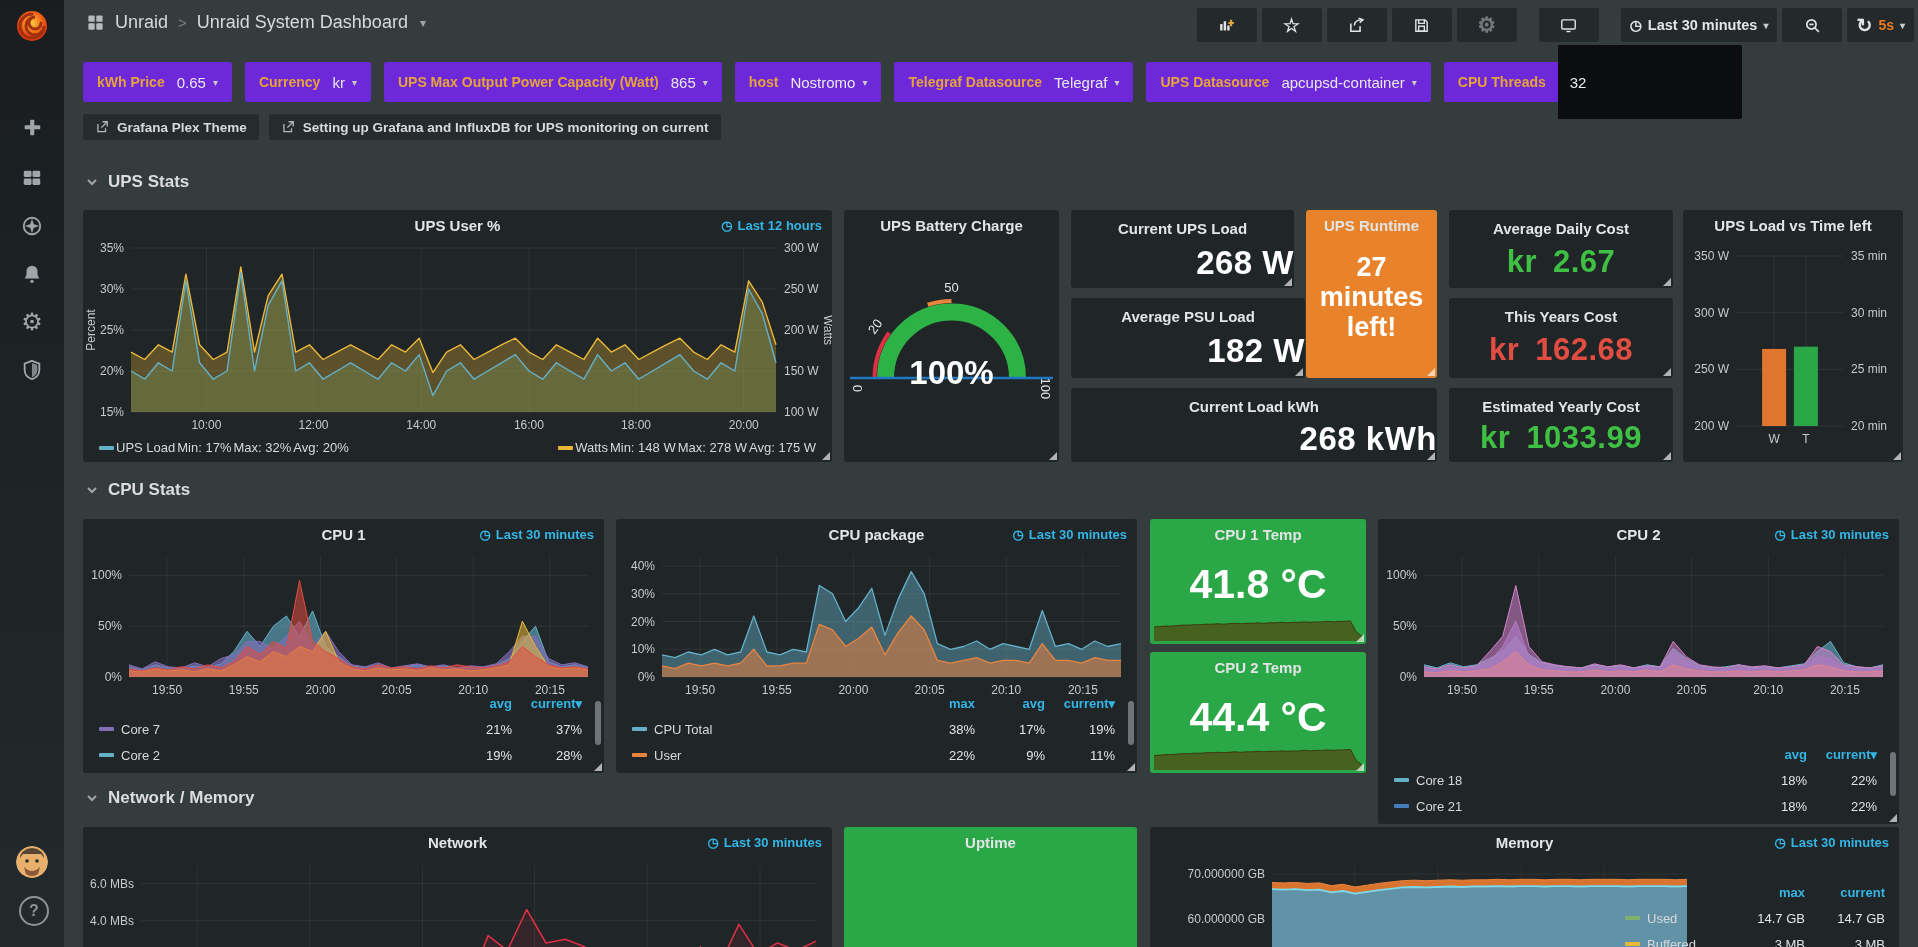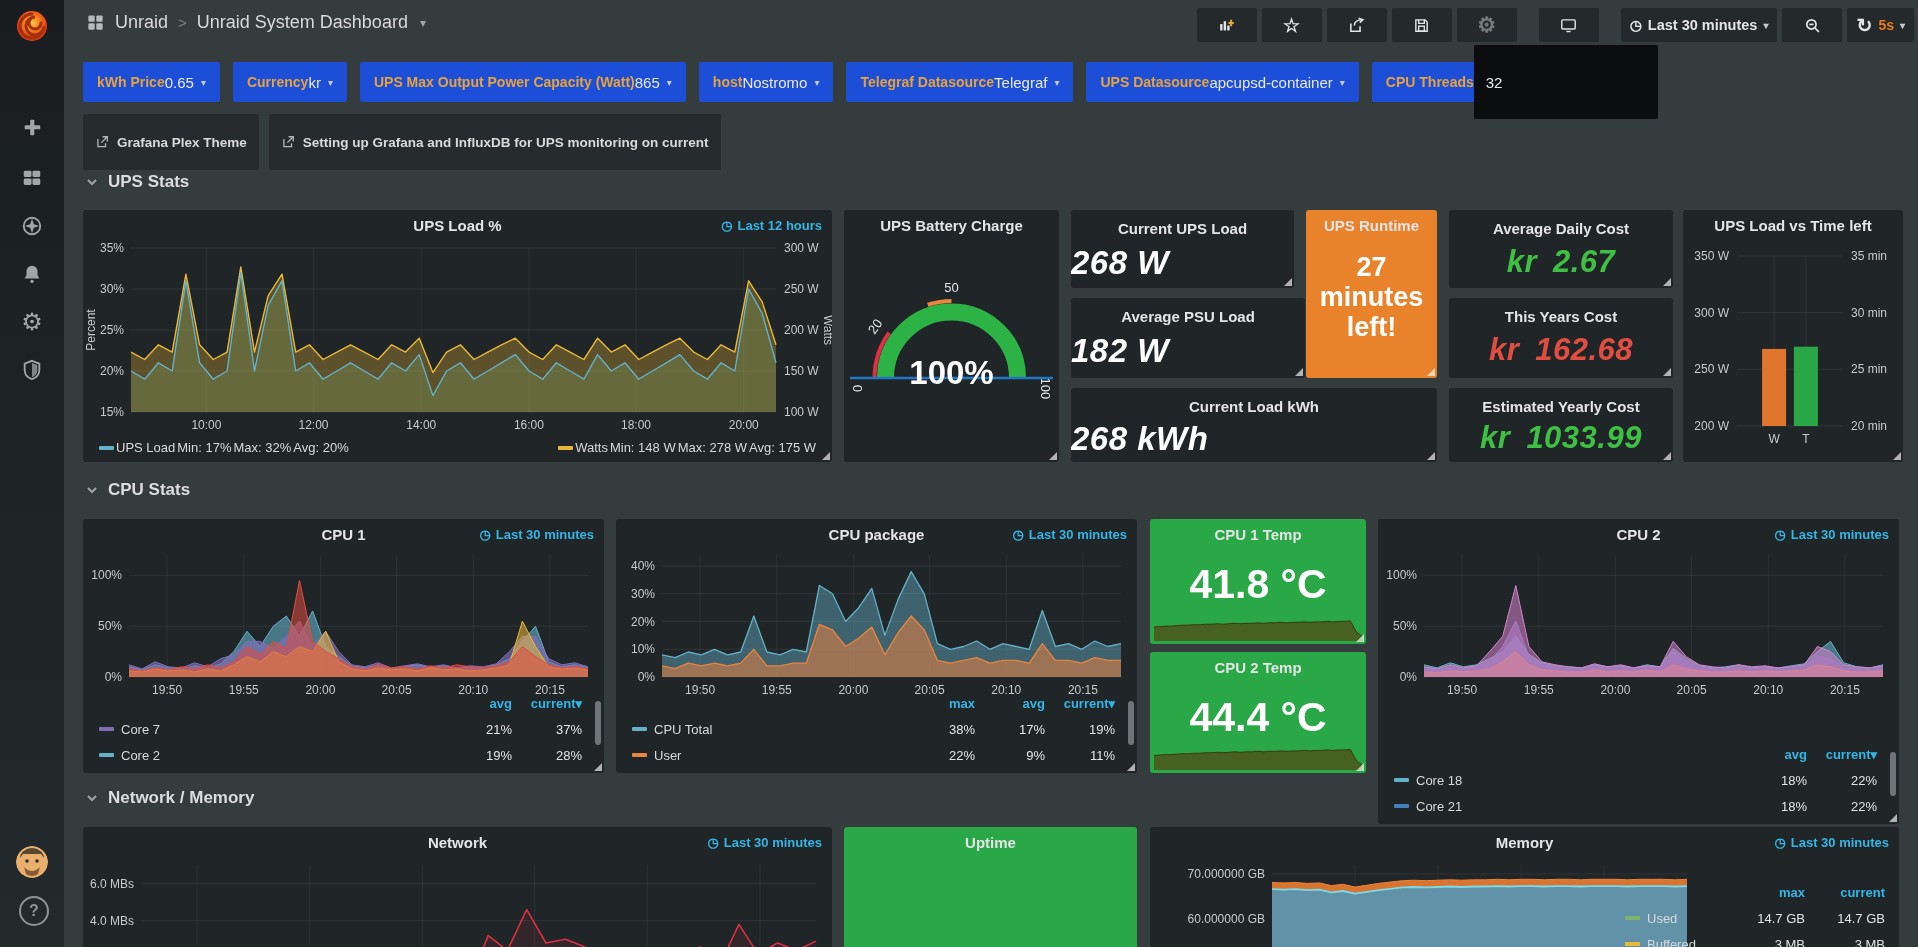--- a/index.html
+++ b/index.html
@@ -22,29 +22,29 @@
   .nav-btn{height:34px;min-width:42px;background:#24292b;border-radius:2px;display:flex;align-items:center;
     justify-content:center;gap:6px;color:#e3e4e6;cursor:pointer;padding:0 9px;font-size:14px;font-weight:bold;}
   .nav-btn svg{width:17px;height:17px;}
   .nav-btn .dim{color:#73797c;}
   .timepick{font-size:14.5px;font-weight:bold;}
   .clockglyph{font-size:14px;line-height:1;}
   .orange-txt{color:#eb7b18;}
   .caret-s{font-size:10px;color:#c9cacb;}
   
   .vars{position:absolute;left:83px;top:62px;display:flex;gap:13px;}
-  .var-chip{height:40px;background:#1d4ed8;border-radius:2px;display:flex;align-items:center;padding:0 14px;gap:0;}
+  .var-chip{height:40px;background:#6d28d9;border-radius:2px;display:flex;align-items:center;padding:0 14px;gap:12px;}
   .var-chip .vlabel{color:#e7a33b;font-weight:bold;font-size:14px;}
   .var-chip .vvalue{color:#e8e9ea;font-size:15px;cursor:pointer;display:flex;align-items:center;gap:7px;}
   .var-chip.has-input{padding-right:0;}
   .var-input{width:160px;height:40px;background:#0c0d0e;border:none;color:#e8e9ea;font-size:15px;
     padding:17px 12px;border-radius:0 2px 2px 0;font-family:"Liberation Sans",sans-serif;}
   .links{position:absolute;left:83px;top:114px;display:flex;gap:10px;}
-  .link-chip{height:38px;background:#262b2d;border-radius:2px;display:flex;align-items:center;gap:8px;
-    padding:9px 12px;font-size:13.5px;font-weight:bold;color:#d8d9da;cursor:pointer;}
+  .link-chip{height:26px;background:#262b2d;border-radius:2px;display:flex;align-items:center;gap:8px;
+    padding:0 12px;font-size:13.5px;font-weight:bold;color:#d8d9da;cursor:pointer;}
   .link-chip svg{width:14px;height:14px;color:#b5babc;}
   
   .section-h{position:absolute;display:flex;align-items:center;gap:10px;font-size:17px;font-weight:bold;
     color:#dcdde0;cursor:pointer;}
   .section-h svg{width:12px;height:12px;color:#9fa5a8;}
   
   .panel{position:absolute;background:#202527;border-radius:3px;overflow:hidden;}
   .panel::after{content:"";position:absolute;right:2px;bottom:2px;width:0;height:0;
     border-style:solid;border-width:0 0 8px 8px;border-color:transparent transparent rgba(255,255,255,.65) transparent;}
   .p-title{position:absolute;top:7px;left:0;right:0;text-align:center;font-size:15px;font-weight:bold;color:#e3e4e6;cursor:pointer;z-index:3;}
@@ -61,21 +61,21 @@
   .legend-table{position:absolute;left:16px;right:12px;bottom:5px;font-size:13px;z-index:3;}
   .lt-row{display:grid;align-items:center;height:26px;}
   .lt-2{grid-template-columns:22px 1fr 70px 70px 10px;}
   .lt-3{grid-template-columns:22px 1fr 70px 70px 70px 10px;}
   .lt-head span{color:#33b5e5;font-weight:bold;text-align:right;}
   .lt-row .cell{text-align:right;color:#e3e4e6;}
   .lt-row .lname{color:#d8d9da;cursor:pointer;}
   .scrollbar{position:absolute;right:3px;width:6px;border-radius:3px;background:#6e7478;z-index:4;}
   
   .stat .p-title{top:10px;}
-  .stat-value{position:absolute;left:0;right:0;top:34px;text-align:left;font-size:33px;font-weight:bold;color:#ffffff;letter-spacing:.5px;font-style:italic;}
+  .stat-value{position:absolute;left:0;right:0;top:34px;text-align:right;font-size:33px;font-weight:bold;color:#ffffff;letter-spacing:.5px;}
   .stat-value.cost{display:flex;justify-content:center;gap:16px;font-size:31px;}
   .green-txt{color:#3fbf43;}
   .red-txt{color:#e24d42;}
   .panel.orangebg{background:#e8832c;}
   .panel.greenbg{background:#2aa746;}
   .runtime-value{position:absolute;left:6px;right:6px;top:42px;text-align:center;font-size:27px;line-height:1.12;font-weight:bold;color:#fff;}
   .temp-value{position:absolute;left:0;right:0;top:42px;text-align:center;font-size:41px;font-weight:bold;color:#fff;}
   .spark-host{position:absolute;left:4px;right:4px;bottom:3px;height:30px;}
 </style>
 </head>
@@ -288,21 +288,21 @@
   <span>CPU Stats</span>
 </div>
 <div class="section-h" style="left:86px;top:788px">
   <svg viewBox="0 0 12 12">
       <path d="M2 4l4 4 4-4" fill="none" stroke="currentColor" stroke-width="2"></path>
     </svg>
   <span>Network / Memory</span>
 </div>
 
 <div class="panel" style="left:83px;top:210px;width:749px;height:252px">
-  <div class="p-title">UPS Load %</div>
+  <div class="p-title">UPS User %</div>
   <div class="p-override">
       <span>◷</span>
       <span>Last 12 hours</span>
     </div>
   <div class="chart">
       <svg width="749" height="252">
         <line x1="48" y1="38" x2="693" y2="38" stroke="rgba(255,255,255,0.07)" stroke-width="1"></line>
         <text x="41" y="42" text-anchor="end" fill="#c9cacb" font-size="12" font-family="Liberation Sans, sans-serif">35%</text>
         <line x1="48" y1="79" x2="693" y2="79" stroke="rgba(255,255,255,0.07)" stroke-width="1"></line>
         <text x="41" y="83" text-anchor="end" fill="#c9cacb" font-size="12" font-family="Liberation Sans, sans-serif">30%</text>

